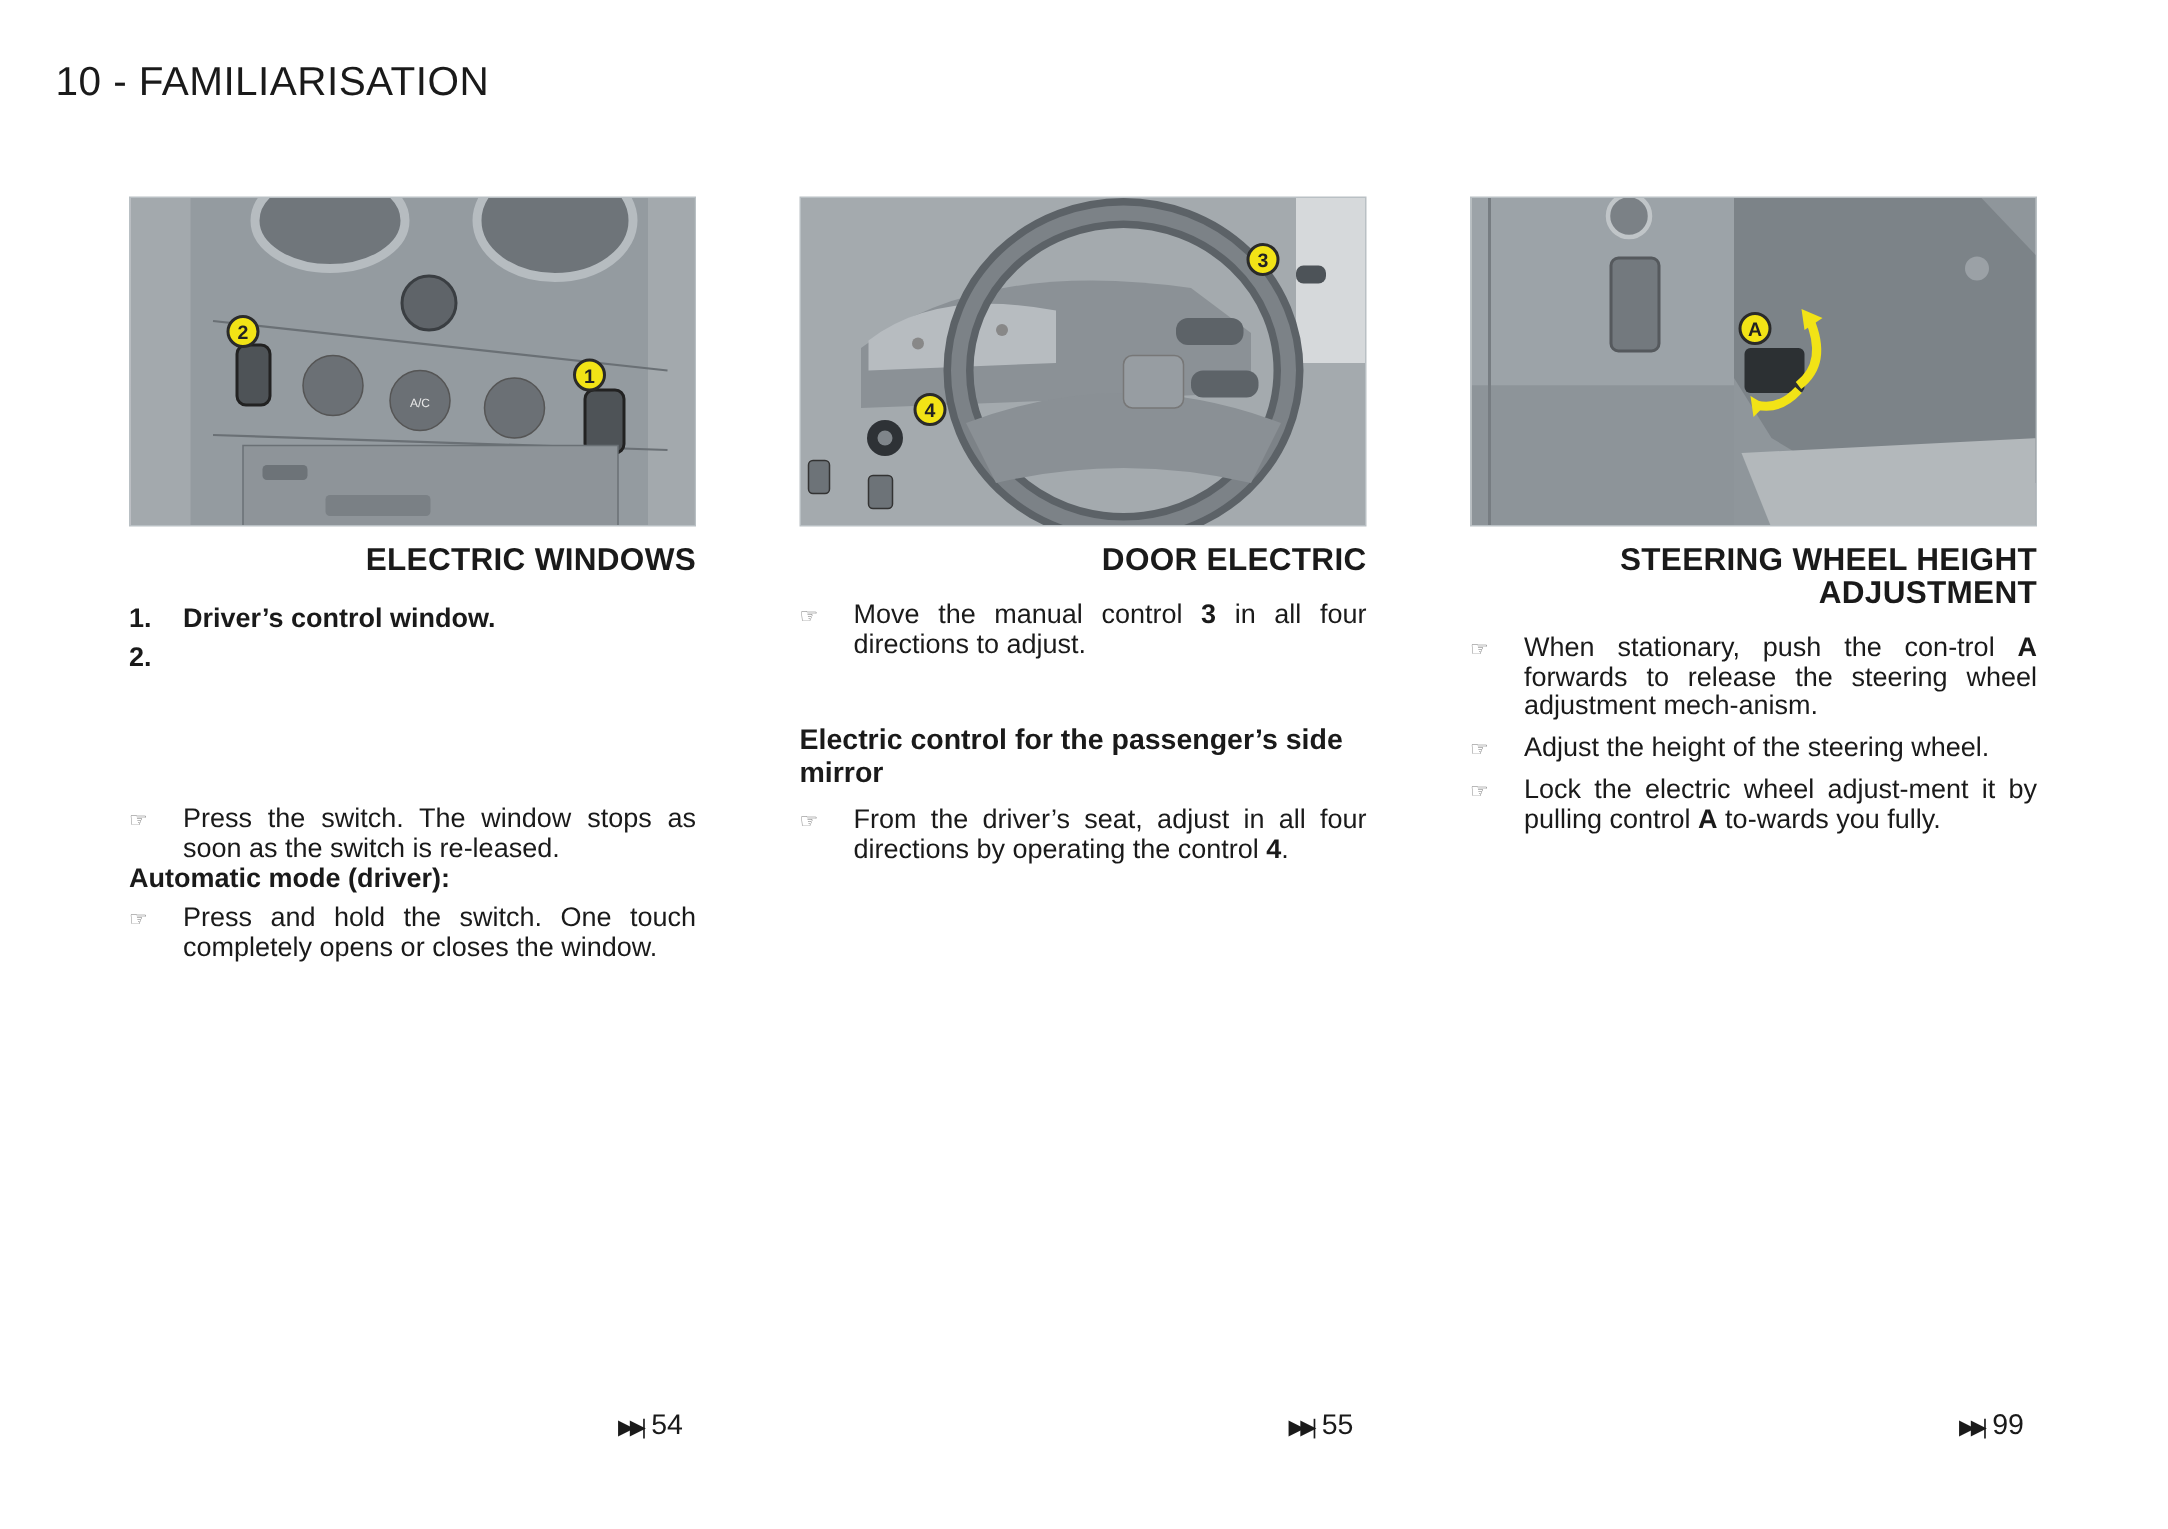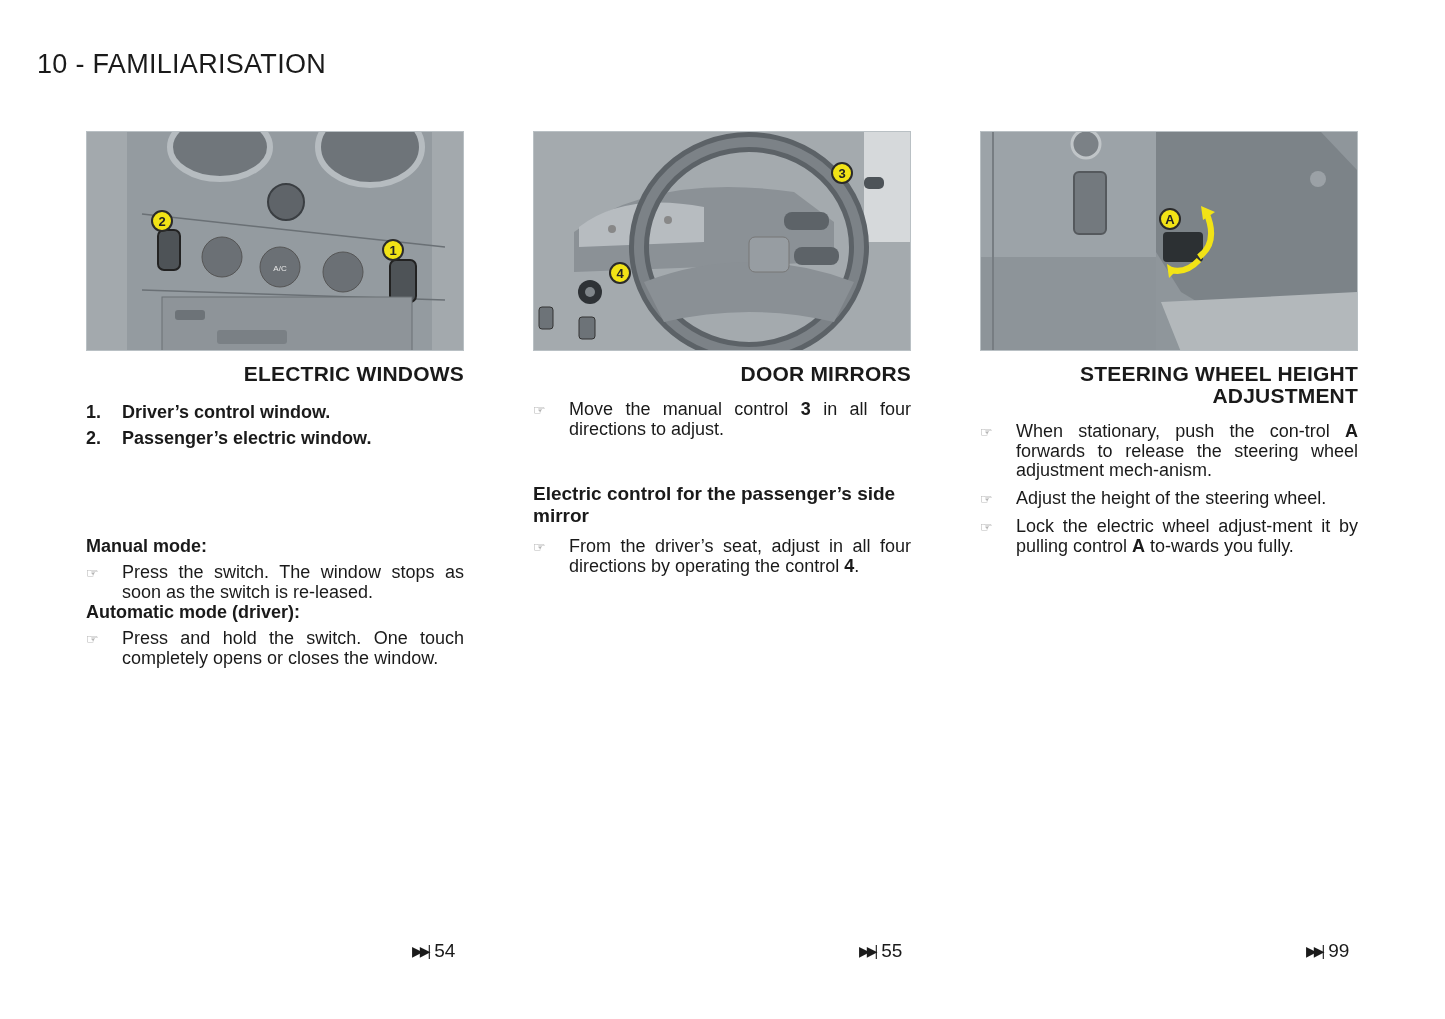--- a/index.html
+++ b/index.html
@@ -1,21 +1,21 @@
 <!DOCTYPE html>
 <html><head>
   <meta charset="utf-8">
   <style>
     html, body { margin: 0; padding: 0; background: #ffffff; }
     body {
       width: 1445px; height: 1019px; position: relative; overflow: hidden;
       font-family: "Liberation Sans", sans-serif; color: #1a1a1a;
     }
     .page-header {
-      position: absolute; left: 37px; top: 49px;
+      position: absolute; left: 37px; top: 39px;
       font-size: 27px; letter-spacing: 0.3px; color: #1a1a1a;
     }
     .col { position: absolute; top: 131px; width: 378px; }
     .col-1 { left: 86px; }
     .col-2 { left: 533px; }
     .col-3 { left: 980px; }
 
     .figure {
       width: 378px; height: 220px; position: relative; overflow: hidden;
       border: 1px solid #b9c0c4; box-sizing: border-box;
@@ -79,26 +79,24 @@
   </div>
 
   <div class="h1">ELECTRIC WINDOWS</div>
   <div class="numlist">
     <div class="item">
       <span class="num">1.</span>
       <span>Driver’s control window.</span>
     </div>
     <div class="item">
       <span class="num">2.</span>
-      <span>Passenger’s electric window.</span>
     </div>
   </div>
 
   <div style="margin-top:85px">
-    <div class="sub">Manual mode:</div>
     <div class="para">
       <span class="bullet">☞</span>
       <span class="text">Press the switch. The window stops as soon as the switch is re-leased.</span>
     </div>
   </div>
 
   <div style="">
     <div class="sub">Automatic mode (driver):</div>
     <div class="para">
       <span class="bullet">☞</span>
@@ -125,21 +123,21 @@
       <rect x="330" y="45" width="20" height="12" rx="5" fill="#4d5358"></rect>
       <circle cx="56" cy="160" r="12" fill="#2e3236"></circle>
       <circle cx="56" cy="160" r="5" fill="#7f858a"></circle>
       <rect x="5" y="175" width="14" height="22" rx="3" fill="#6d7378" stroke="#333"></rect>
       <rect x="45" y="185" width="16" height="22" rx="3" fill="#6d7378" stroke="#333"></rect>
     </svg>
     <div class="callout" style="left:297px;top:30px">3</div>
     <div class="callout" style="left:75px;top:130px">4</div>
   </div>
 
-  <div class="h1">DOOR MIRRORS</div>
+  <div class="h1">DOOR ELECTRIC</div>
   <div class="para" style="margin-top:15px">
     <span class="bullet">☞</span>
     <span class="text"><span>Move the manual control </span><b>3</b><span> in all four directions to adjust.</span></span>
   </div>
 
   <div class="h2" style="margin-top:44px">Electric control for the passenger’s side mirror</div>
   <div class="para" style="margin-top:10px">
     <span class="bullet">☞</span>
     <span class="text"><span>From the driver’s seat, adjust in all four directions by operating the control </span><b>4</b><span>.</span></span>
   </div>

